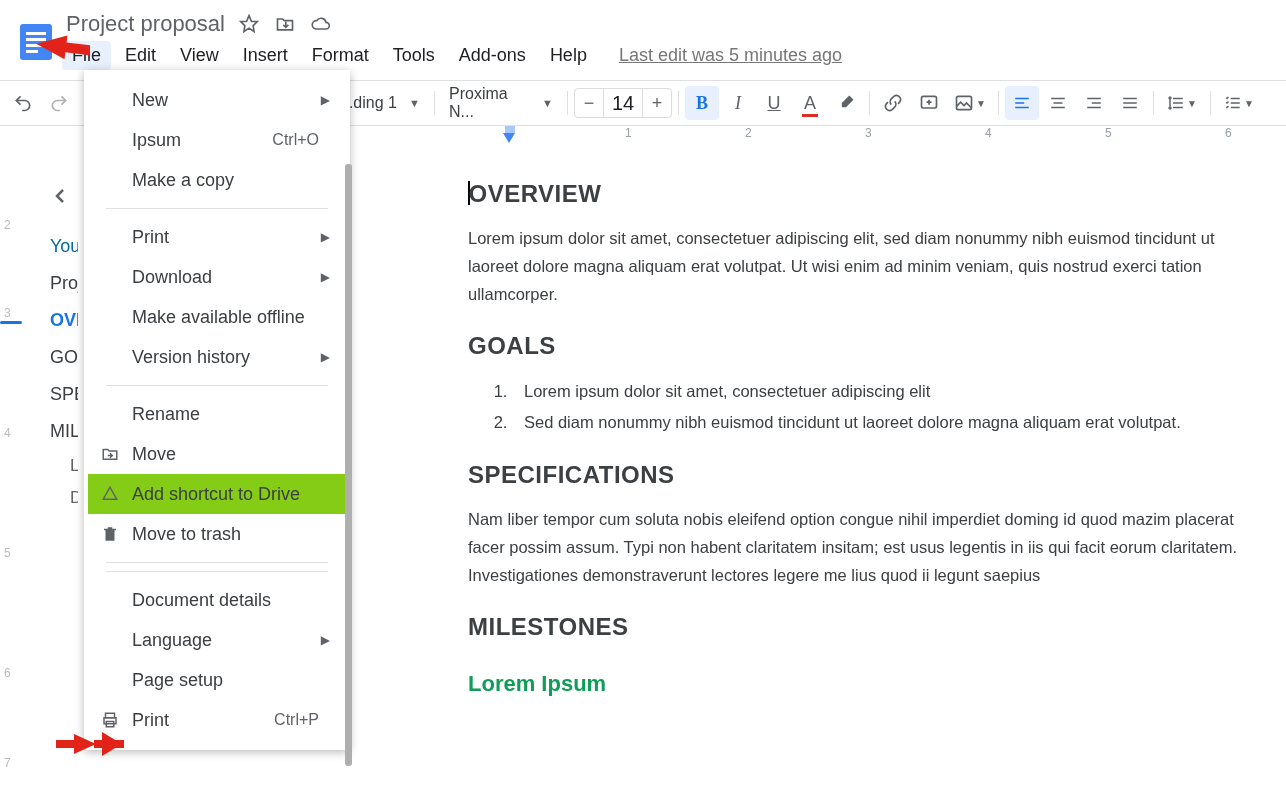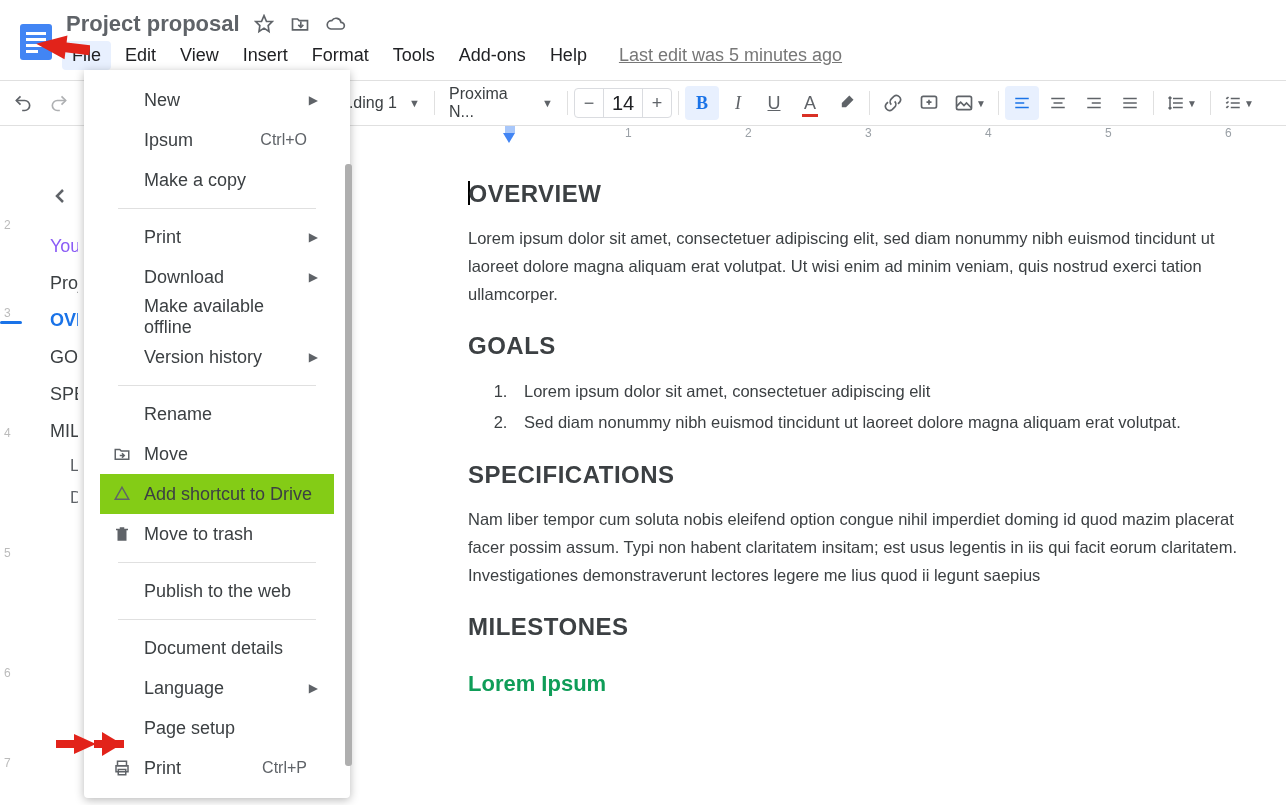--- a/index.html
+++ b/index.html
@@ -4,21 +4,21 @@
 <style>
 * { box-sizing: border-box; margin: 0; padding: 0; }
 body { font-family: Arial, "Helvetica Neue", sans-serif; color: #202124; background: #fff; overflow: hidden; width: 1286px; height: 805px; position: relative; }
 
 
 .hdr { display: flex; align-items: flex-start; padding: 8px 10px 0 10px; }
 .logo { width: 52px; height: 68px; display: flex; align-items: center; justify-content: center; }
 .logo svg { width: 40px; height: 40px; }
 .title-area { display: flex; flex-direction: column; }
 .title-row { display: flex; align-items: center; gap: 12px; height: 32px; padding-left: 4px;}
-.doc-title { font-size: 22px; color: #5f6368; font-weight: 700;}
+.doc-title { font-size: 22px; color: #5f6368; font-weight: 400;}
 .title-icon { color: #5f6368; width: 24px; height:24px; display:flex; align-items:center; justify-content:center;}
 .menubar { display: flex; gap: 4px; height: 30px; align-items:center; }
 .menubar-item { font-size: 18px; color: #202124; padding: 4px 10px; border-radius: 4px; cursor: pointer; white-space:nowrap;}
 .menubar-item.active { background: #e8f0fe; }
 .last-edit { font-size: 18px; color: #777; text-decoration: underline; margin-left: 18px; }
 
 
 .tb { border-top: 1px solid #e0e0e0; border-bottom: 1px solid #e0e0e0; height: 46px; display:flex; align-items:center; padding: 0 6px; gap: 2px; margin-top: 4px;}
 .tb-btn { width: 34px; height: 34px; display:flex; align-items:center; justify-content:center; border-radius:4px; color:#5f6368; cursor:pointer;}
 .tb-btn.active { background:#e8f0fe; color:#1a73e8;}
@@ -27,42 +27,42 @@
 .tb-sel .caret { color:#5f6368; font-size:11px;}
 .font-size-ctrl { display:flex; align-items:center; border:1px solid #dadce0; border-radius:4px; height:30px;}
 .fs-btn { width:28px; text-align:center; font-size:18px; color:#5f6368; cursor:pointer;}
 .fs-val { width:40px; text-align:center; border-left:1px solid #dadce0; border-right:1px solid #dadce0; font-size:20px; height:100%; display:flex; align-items:center; justify-content:center;}
 
 
 .main { display:flex; height: calc(805px - 128px); }
 .outline { width: 78px; min-width:78px; border-right: 0 solid #e0e0e0; padding-top: 50px; padding-left: 30px; overflow:hidden;}
 .back-btn { width:40px; height:40px; display:flex; align-items:center; justify-content:center; color:#5f6368; margin-bottom:12px; margin-left:10px;}
 .outline-item { font-size:18px; color:#3c4043; white-space:nowrap; padding:8px 6px 8px 20px; position:relative;}
-.outline-item.h1 { font-weight:500; color:#8b5cf6;}
+.outline-item.h1 { font-weight:500; color:#0369a1;}
 .outline-item.active { color:#1a73e8; font-weight:700;}
 .outline-item.active::before { content:""; position:absolute; left:-30px; top:50%; width:22px; height:3px; background:#1a73e8; border-radius:2px;}
 .outline-sub { padding-left:40px; font-size:17px; color:#5f6368; padding-top:6px; padding-bottom:6px;}
 
 .doc-wrap { flex:1; position:relative; overflow:hidden;}
 .hruler { height:16px; border-bottom:0; display:flex; align-items:center; position:relative; margin-left: 305px;}
 .hruler .tick-lbl { position:absolute; font-size:12px; color:#9aa0a6; top:0;}
 .hruler .marker { position:absolute; top:7px; width:0; height:0; border-left:6px solid transparent; border-right:6px solid transparent; border-top:10px solid #4285f4;}
 .hruler .marker2 { position:absolute; top:-1px; width:10px; height:8px; background:#a8c7fa; }
 
 .page { position:absolute; left: 390px; top: 28px; width: 900px; background:#fff; padding: 20px 0; }
 .page h2 { font-size:24px; font-weight:700; color:#3c4043; margin: 24px 0 16px 0; letter-spacing:0.5px; font-family: Arial, sans-serif;}
 .page h2.first { margin-top:6px;}
 .page p { font-size:16.5px; color:#3c4043; line-height:1.7; max-width: 770px;}
 .page ol { margin-left: 44px; font-size:16.5px; color:#3c4043; line-height:1.85;}
 .page ol li { padding-left: 12px;}
 .h3-green { font-size:22px; font-weight:700; color:#0f9d58; margin-top:30px;}
 .cursor-bar::before { content:""; display:inline-block; width:1.5px; height:24px; background:#000; vertical-align:-3px; margin-right:-1px;}
 
 
-.file-menu { position:absolute; left:84px; top:70px; width:266px; background:#fff; box-shadow: 0 2px 10px rgba(0,0,0,0.28); border-radius: 0 0 4px 4px; padding: 10px 16px; z-index: 50; }
+.file-menu { position:absolute; left:84px; top:70px; width:266px; background:#fff; box-shadow: 0 2px 10px rgba(0,0,0,0.28); border-radius: 0 0 4px 4px; padding: 10px 4px; z-index: 50; }
 .fm-item { display:flex; align-items:center; height:40px; padding: 0 18px 0 44px; font-size:18px; color:#3c4043; position:relative; cursor:pointer;}
 .fm-item:hover, .fm-item.hover { background:#84cc16;align-items:center;}
 .fm-item .arrow { position:absolute; right:16px; color:#5f6368; font-size:12px;}
 .fm-item .shortcut { position:absolute; right:27px; color:#5f6368; font-size:16px;}
 .fm-item .icn { position:absolute; left:12px; color:#5f6368; width:20px; display:flex; justify-content:center;}
 .fm-sep { height:1px; background:#e0e0e0; margin: 8px 18px;}
 .menu-right-edge { position:absolute; right:-2px; top: 94px; width:7px; height:602px; background:#afafaf; border-radius:3px;}
 
 
 .arrow-anno { position:absolute; z-index:60; }
@@ -331,23 +331,20 @@
     </div>
   <div class="fm-item">
       <span class="icn">
         <svg width="18" height="18" viewBox="0 0 24 24" fill="#5f6368">
           <path d="M6 7h12v14H6zM4 5h16v2H4zM9 3h6v2H9z"></path>
         </svg>
       </span>
       <span>Move to trash</span>
     </div>
   <div class="fm-sep"></div>
-  <div class="fm-item">
-      <span>Publish to the web</span>
-    </div>
   <div class="fm-sep"></div>
   <div class="fm-item">
       <span>Document details</span>
     </div>
   <div class="fm-item">
       <span>Language</span>
       <span class="arrow">▶</span>
     </div>
   <div class="fm-item">
       <span>Page setup</span>

